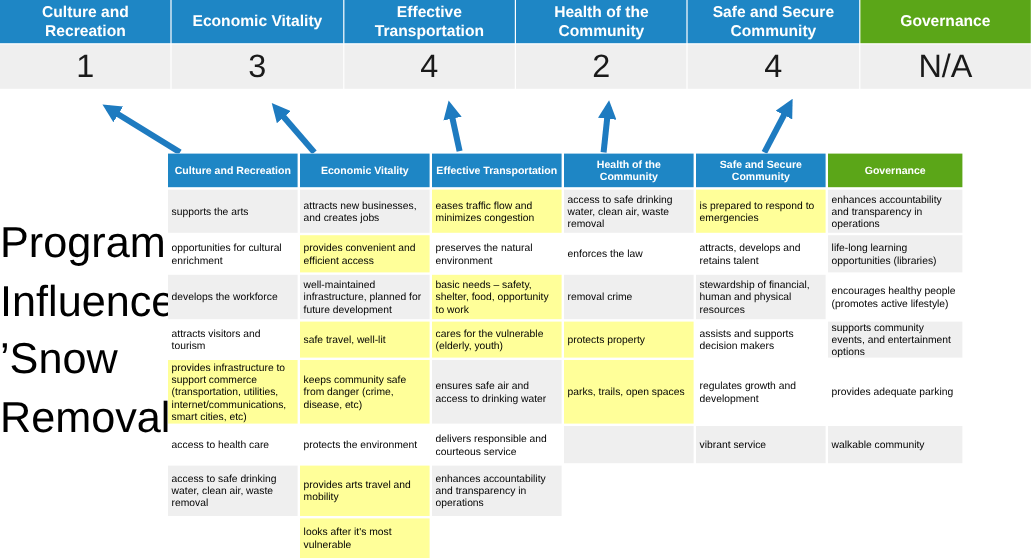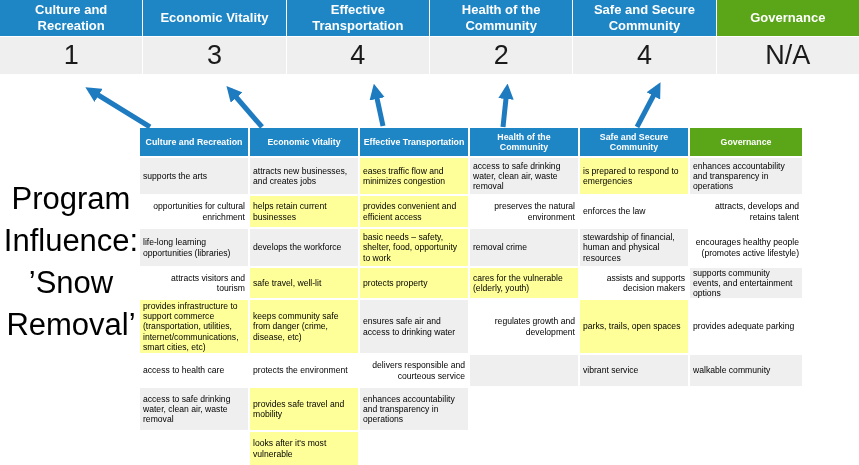--- a/index.html
+++ b/index.html
@@ -27,22 +27,22 @@
     background:var(--score-bg,#EFEFEF);
     display:flex;align-items:center;justify-content:center;
     font-size:27px;color:#1a1a1a;
   }
   
   .arrows{position:absolute;left:0;top:78px;width:859px;height:50px;}
   .arrows line{stroke:var(--arrow-blue,#1E7BC0);stroke-width:5;}
   .arrows .ah{fill:var(--arrow-blue,#1E7BC0);}
   
   .ptitle{
-    position:absolute;left:0;top:178px;width:142px;text-align:center;
-    font-size:31px;line-height:1.35;color:#000;
+    position:absolute;left:0;top:178px;width:142px;text-align:left;
+    font-size:36px;line-height:1.35;color:#000;
   }
   
   .matrix{
     position:absolute;left:140px;top:128px;
     display:grid;
     grid-template-columns:108px 108px 108px 108px 108px 112px;
     grid-template-rows:28px 36px 31px 37px 30px 53px 31px 42px 33px;
     gap:2px;background:#fff;
   }
   .thead{
@@ -50,21 +50,21 @@
     display:flex;align-items:center;justify-content:center;text-align:center;
     padding:0 2px;
   }
   .thead.blue{background:var(--header-blue,#1E86C5);}
   .thead.green{background:var(--header-green,#5BA618);}
   .cell{
     font-size:8.6px;line-height:1.18;color:#000;
     display:flex;align-items:center;padding:1px 3px;overflow:hidden;
   }
   .cell.gray{background:var(--stripe-gray,#EFEFEF);}
-  .cell.white{background:#ffffff;text-align:right;}
+  .cell.white{background:#ffffff;}
   .cell.hl{background:var(--highlight-yellow,#FFFF99);}
 </style>
 </head>
 <body style="--header-blue: #1E86C5; --header-green: #5BA618; --highlight-yellow: #FFFF99; --stripe-gray: #EFEFEF; --score-bg: #EFEFEF; --arrow-blue: #1E7BC0;">
 
 <div class="banner" id="banner">
     <div class="hcell blue">Culture and Recreation</div>
     <div class="hcell blue">Economic Vitality</div>
     <div class="hcell blue">Effective Transportation</div>
     <div class="hcell blue">Health of the Community</div>
@@ -115,51 +115,51 @@
     <div class="thead blue">Health of the Community</div>
     <div class="thead blue">Safe and Secure Community</div>
     <div class="thead green">Governance</div>
     <div class="cell gray">supports the arts</div>
     <div class="cell gray">attracts new businesses, and creates jobs</div>
     <div class="cell hl">eases traffic flow and minimizes congestion</div>
     <div class="cell gray">access to safe drinking water, clean air, waste removal</div>
     <div class="cell hl">is prepared to respond to emergencies</div>
     <div class="cell gray">enhances accountability and transparency in operations</div>
     <div class="cell white">opportunities for cultural enrichment</div>
-    <div class="cell hl">helps retain current businesses</div>
     <div class="cell hl">provides convenient and efficient access</div>
     <div class="cell white">preserves the natural environment</div>
     <div class="cell white">enforces the law</div>
     <div class="cell white">attracts, develops and retains talent</div>
     <div class="cell gray">life-long learning opportunities (libraries)</div>
     <div class="cell gray">develops the workforce</div>
+    <div class="cell gray">well-maintained infrastructure, planned for future development</div>
     <div class="cell hl">basic needs – safety, shelter, food, opportunity to work</div>
     <div class="cell gray">removal crime</div>
     <div class="cell gray">stewardship of financial, human and physical resources</div>
     <div class="cell white">encourages healthy people (promotes active lifestyle)</div>
     <div class="cell white">attracts visitors and tourism</div>
     <div class="cell hl">safe travel, well-lit</div>
+    <div class="cell hl">cares for the vulnerable (elderly, youth)</div>
     <div class="cell hl">protects property</div>
-    <div class="cell hl">cares for the vulnerable (elderly, youth)</div>
     <div class="cell white">assists and supports decision makers</div>
     <div class="cell gray">supports community events, and entertainment options</div>
     <div class="cell hl">provides infrastructure to support commerce (transportation, utilities, internet/communications, smart cities, etc)</div>
     <div class="cell hl">keeps community safe from danger (crime, disease, etc)</div>
     <div class="cell gray">ensures safe air and access to drinking water</div>
+    <div class="cell hl">parks, trails, open spaces</div>
     <div class="cell white">regulates growth and development</div>
-    <div class="cell hl">parks, trails, open spaces</div>
     <div class="cell white">provides adequate parking</div>
     <div class="cell white">access to health care</div>
     <div class="cell white">protects the environment</div>
     <div class="cell white">delivers responsible and courteous service</div>
     <div class="cell gray"></div>
     <div class="cell gray">vibrant service</div>
     <div class="cell gray">walkable community</div>
     <div class="cell gray">access to safe drinking water, clean air, waste removal</div>
-    <div class="cell hl">provides safe travel and mobility</div>
+    <div class="cell hl">provides arts travel and mobility</div>
     <div class="cell gray">enhances accountability and transparency in operations</div>
     <div class="cell white"></div>
     <div class="cell white"></div>
     <div class="cell white"></div>
     <div class="cell white"></div>
     <div class="cell hl">looks after it's most vulnerable</div>
     <div class="cell white"></div>
   </div>
 
 </body></html>

